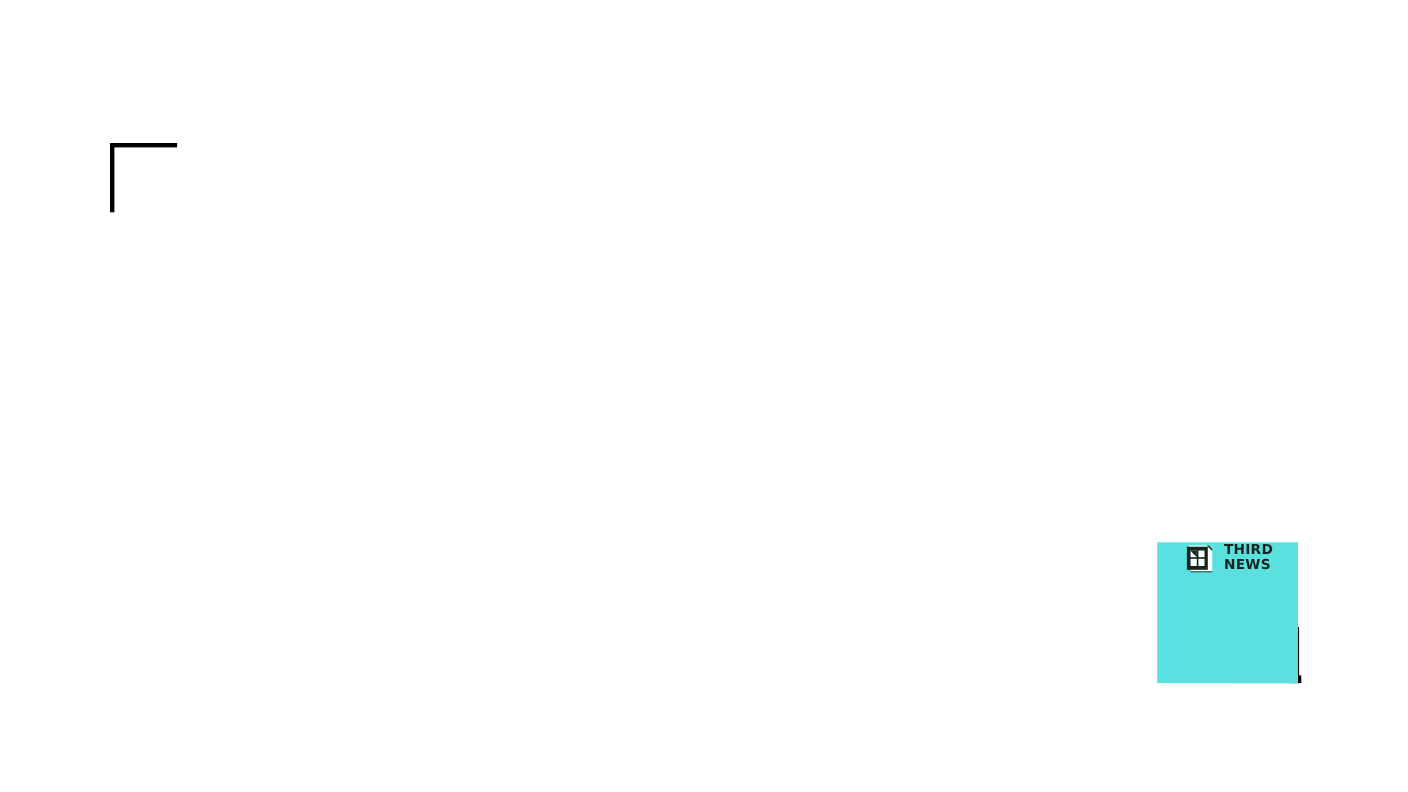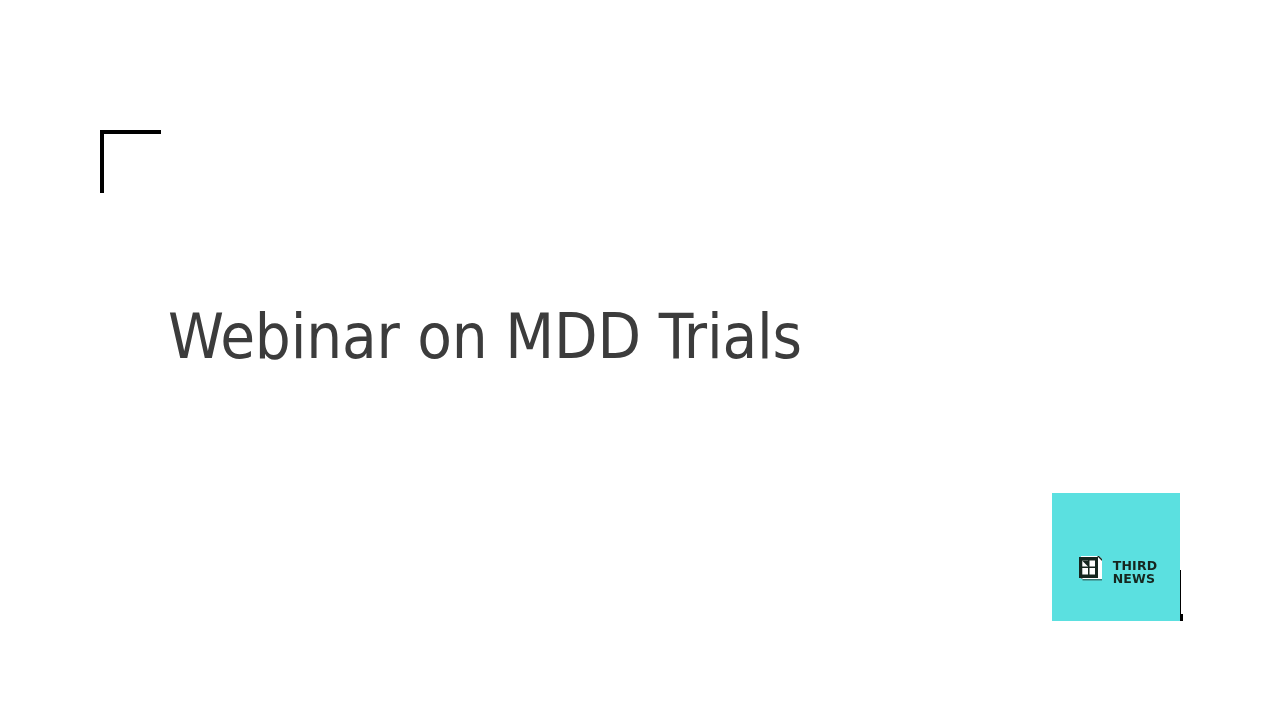--- a/index.html
+++ b/index.html
@@ -96,21 +96,21 @@
     background: #5be0e0;
   }
 
   .logo-lockup {
     position: absolute;
     left: 0;
     top: 0;
     width: 128px;
     height: 92px;
     display: flex;
-    align-items: flex-end;
+    align-items: flex-start;
     justify-content: center;
     gap: 6px;
   }
 
   .logo-mark {
     position: relative;
     width: 32px;
     height: 32px;
     flex: 0 0 auto;
   }
@@ -130,21 +130,20 @@
 </head>
 <body>
 
 <div id="slide">
 
   <div class="corner-bracket">
     <div class="bar-h"></div>
     <div class="bar-v"></div>
   </div>
 
-  <h1 class="slide-title">Webinar on MDD Trials</h1>
 
   <div class="logo-block">
 
     <div class="logo-bracket-v"></div>
     <div class="logo-bracket-h"></div>
 
     <div class="logo-tile"></div>
 
     <div class="logo-lockup">
 

